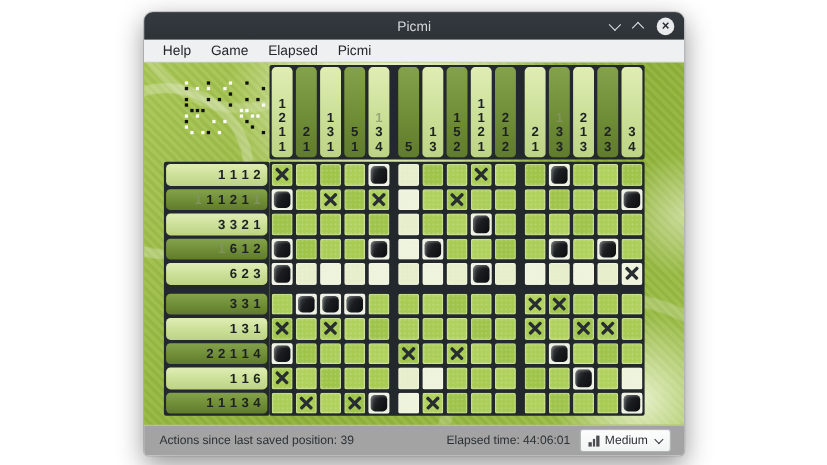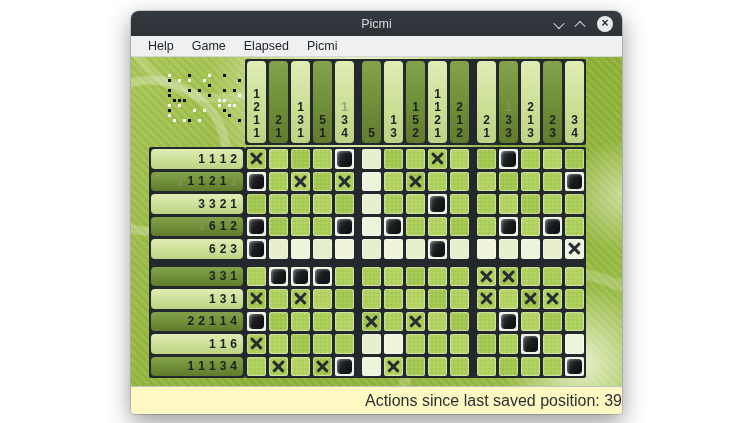--- a/index.html
+++ b/index.html
@@ -83,22 +83,22 @@
   .cell.x::before, .cell.x::after { content:""; position:absolute; left:11%; right:11%;
     top:calc(50% - 1.3px); height:2.6px; background:#282d31; border-radius:1px; }
   .cell.x::before { transform:rotate(45deg); }
   .cell.x::after  { transform:rotate(-45deg); }
   .cell.f { background-image:none; background-color:#edf1e2 !important; }
   .cell.f::after { content:""; position:absolute; inset:2px; border-radius:4px;
     background:linear-gradient(120deg,#474c50 0%,#1a1d1f 45%,#0b0d0f 100%);
     box-shadow:inset 1.5px 1.5px 2px rgba(255,255,255,.22); }
 
   
-  .statusbar { height:28px; background:#fef9c3; border-top:1px solid #c2c4c5;
-    display:flex; align-items:center; flex:0 0 auto; font-size:16px; color:#2c3034;text-align:right; }
+  .statusbar { height:28px; background:#a3a3a3; border-top:1px solid #c2c4c5;
+    display:flex; align-items:center; flex:0 0 auto; font-size:11px; color:#2c3034; }
   .status-left { margin-left:14px; flex:1 1 auto; }
   .status-right { display:flex; align-items:center; gap:9px; margin-right:12px; }
   .difficulty { display:flex; align-items:center; gap:5px; height:21px; padding:0 7px;
     background:linear-gradient(180deg,#fdfdfd,#f2f3f3); border:1px solid #b2b6b8; border-radius:3px; }
   .bars-icon { display:inline-flex; align-items:flex-end; gap:1px; height:10px; }
   .bars-icon i { display:block; width:2.5px; background:#4a4e52; }
   .bars-icon i:nth-child(1){height:4px;} .bars-icon i:nth-child(2){height:7px;} .bars-icon i:nth-child(3){height:10px;}
   .dd-chev { width:6px; height:6px; border-right:1.5px solid #3a3e42; border-bottom:1.5px solid #3a3e42;
     transform:rotate(45deg) translate(-1px,-1px); margin-left:2px; }
 </style>
@@ -558,15 +558,27 @@
         <div class="cell" style="grid-area: 11 / 13; background-color: rgb(177, 209, 93);"></div>
         <div class="cell" style="grid-area: 11 / 14; background-color: rgb(159, 196, 74);"></div>
         <div class="cell" style="grid-area: 11 / 15; background-color: rgb(171, 206, 88);"></div>
         <div class="cell" style="grid-area: 11 / 16; background-color: rgb(168, 203, 82);"></div>
         <div class="cell f" style="grid-area: 11 / 17; background-color: rgb(230, 238, 203);"></div>
       </div>
   </div>
 
   <div class="statusbar">
     <div class="status-left">Actions since last saved position: 39</div>
+    <div class="status-right">
+      <span>Elapsed time: 44:06:01</span>
+      <span class="difficulty">
+        <span class="bars-icon">
+            <i></i>
+            <i></i>
+            <i></i>
+          </span>
+        <span>Medium</span>
+        <i class="dd-chev"></i>
+      </span>
+    </div>
   </div>
 
 </div>
 
 </body></html>

